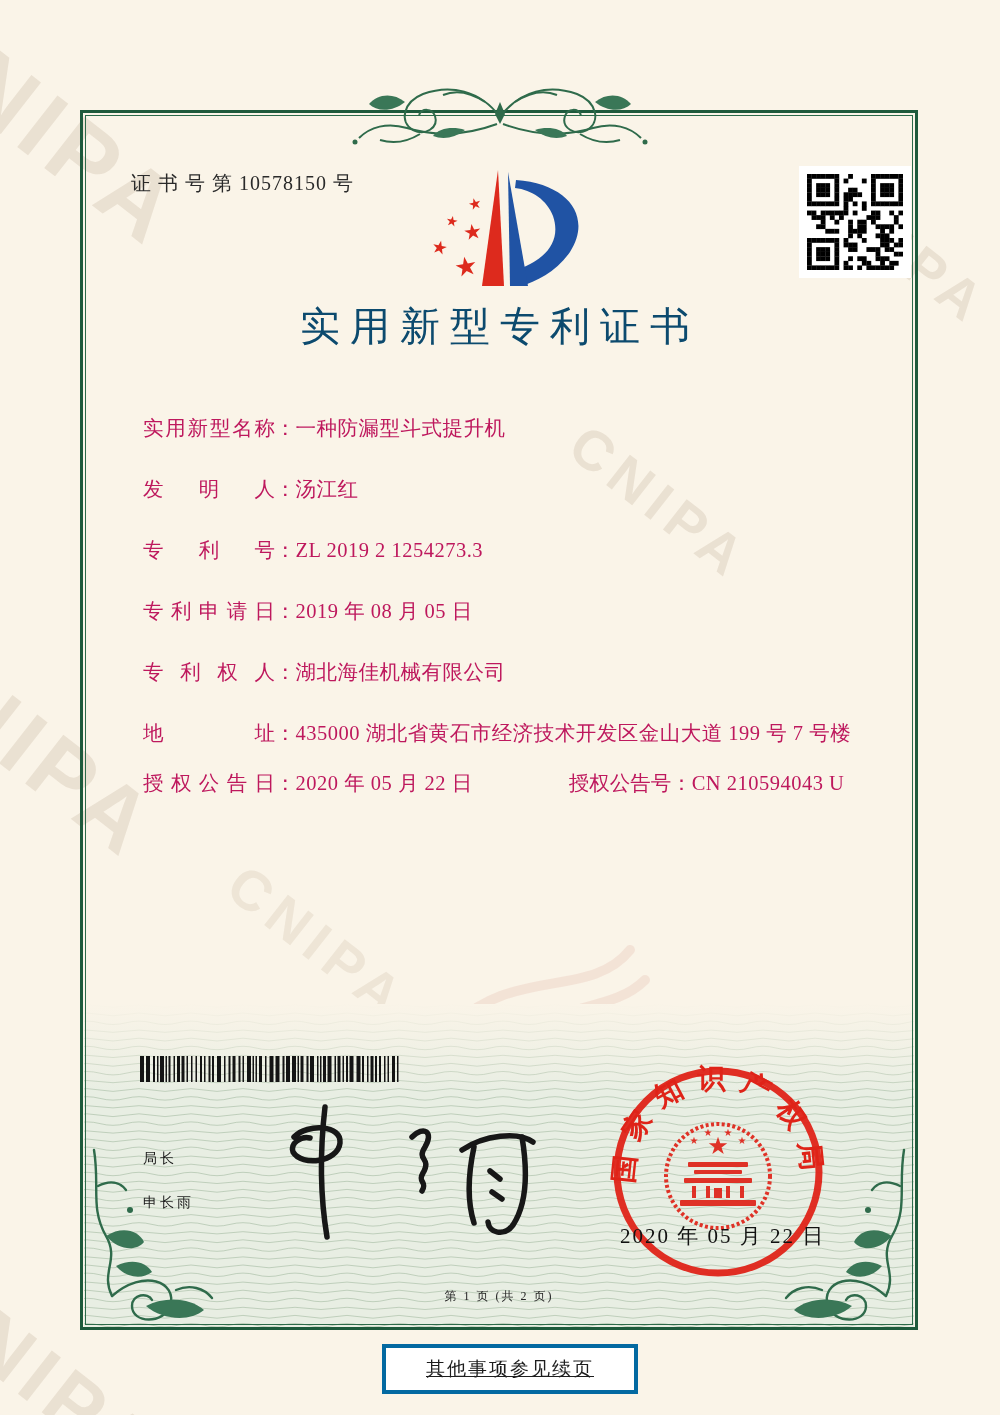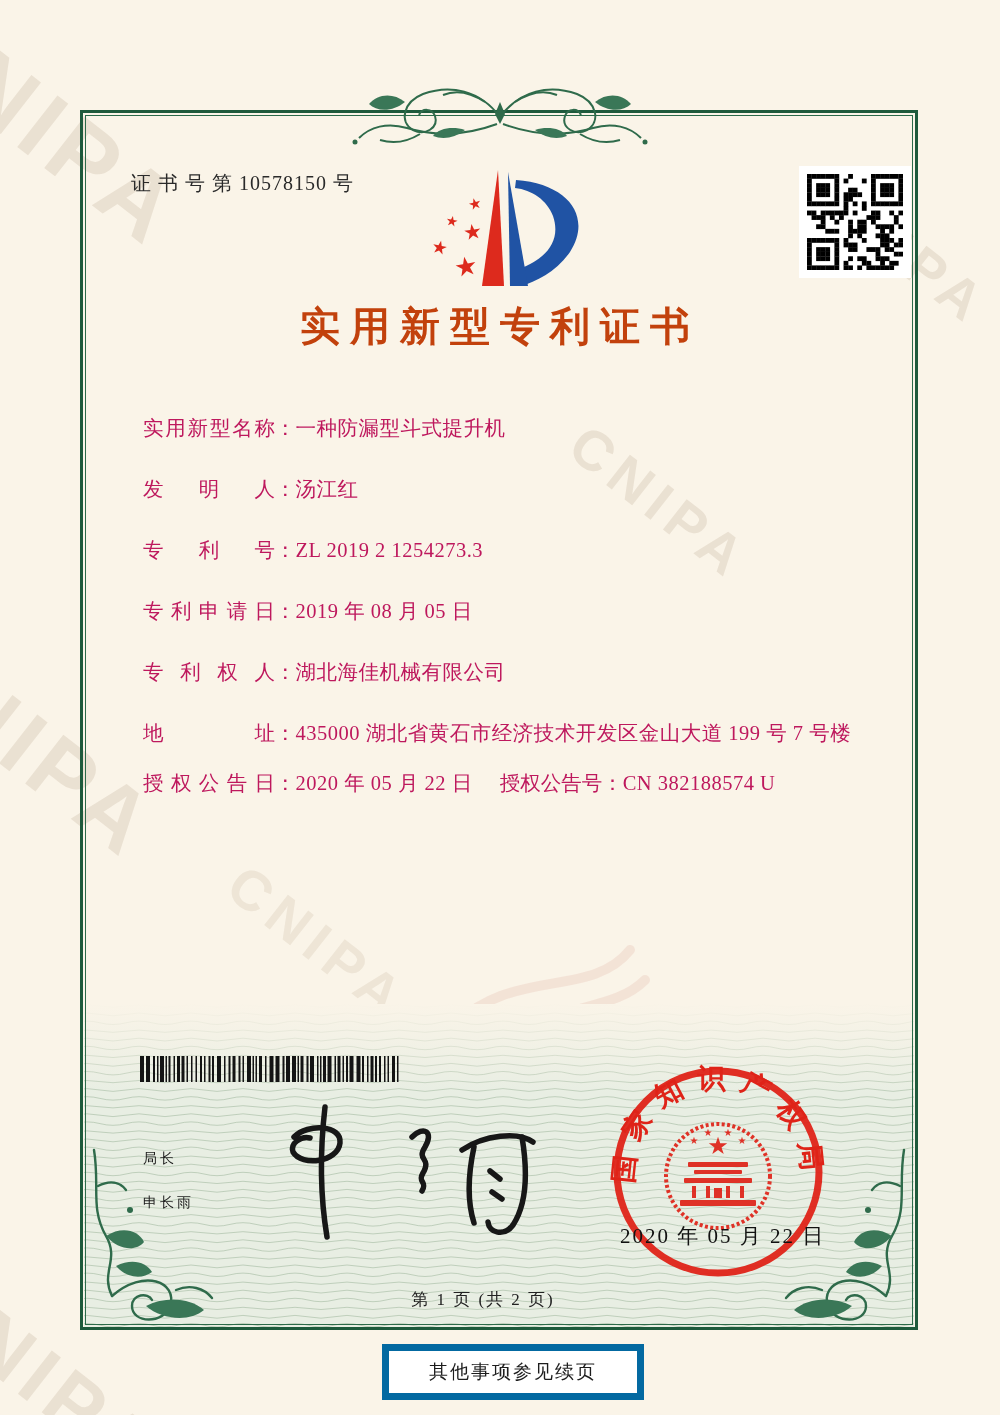--- a/index.html
+++ b/index.html
@@ -31,49 +31,49 @@
   .band .fade{
     position:absolute;left:0;top:0;width:100%;height:90px;
     background:linear-gradient(to bottom,#faf4e8 0%,rgba(250,244,232,0) 100%);
   }
   
   .cert-no{position:absolute;left:131px;top:170px;font-size:20px;letter-spacing:1px;color:#2a2a2a;}
   .logo{position:absolute;left:420px;top:158px;width:170px;height:138px;}
   .qr{position:absolute;left:799px;top:166px;width:96px;height:96px;background:#fff;padding:8px;}
   .title{
     position:absolute;left:0;top:299px;width:1000px;text-align:center;
-    font-size:40px;font-weight:bold;letter-spacing:10px;color:#c2410c;
+    font-size:40px;font-weight:normal;letter-spacing:10px;color:#0c4a6e;
   }
   
   .fields{position:absolute;left:143px;top:413px;width:730px;}
   .frow{display:flex;align-items:flex-start;line-height:30px;font-size:20.5px;margin-bottom:31px;color:#be185d;}
   .flabel{
     display:inline-block;width:132px;text-align:justify;text-align-last:justify;
     flex:0 0 132px;
   }
   .fcolon{flex:0 0 auto;}
   .fvalue{flex:0 1 auto;max-width:556px;letter-spacing:0.5px;}
   .frow.addr{margin-bottom:20px;}
   .grant-group{display:flex;}
-  .grant-no{margin-left:27px;display:flex;}
+  .grant-no{margin-left:96px;display:flex;}
   
   .paras{position:absolute;left:123px;top:820px;width:766px;font-size:20px;line-height:37px;text-align:justify;color:#1f1f1f;}
   .paras p{margin:0;text-indent:2em;}
   
   .barcode{position:absolute;left:140px;top:1056px;width:264px;height:26px;}
   .signer{position:absolute;left:143px;font-size:14px;letter-spacing:3px;color:#1a1a1a;}
   .signer.role{top:1150px;}
   .signer.name{top:1194px;}
   .signature{position:absolute;left:270px;top:1095px;}
   .seal{position:absolute;left:602px;top:1056px;}
   .seal-date{position:absolute;left:620px;top:1222px;font-size:21px;letter-spacing:2px;color:#111;}
-  .page-info{position:absolute;left:64px;top:1288px;width:838px;text-align:center;font-size:17px;letter-spacing:2px;color:#222;}
+  .page-info{position:absolute;left:80px;top:1288px;width:838px;text-align:center;font-size:12px;letter-spacing:2px;color:#222;}
   .note-box{
     position:absolute;left:382px;top:1344px;width:248px;height:42px;line-height:42px;
-    background:#ffffff;border:7px solid #0369a1;text-align:center;font-size:19px;letter-spacing:2px;color:#1d1d1d;
+    background:#ffffff;border:4px solid #0369a1;text-align:center;font-size:19px;letter-spacing:2px;color:#1d1d1d;text-decoration:underline;
   }
   svg{display:block;}
 </style>
 </head>
 <body>
 
 <span class="wm" style="left:-55px;top:-20px;font-size:95px;">CNIPA</span>
 <span class="wm" style="left:838px;top:160px;font-size:55px;">CNIPA</span>
 <span class="wm" style="left:597px;top:412px;font-size:56px;">CNIPA</span>
 <span class="wm" style="left:-70px;top:605px;font-size:90px;">CNIPA</span>
@@ -441,21 +441,21 @@
       <span class="fcolon">：</span>
       <span class="fvalue">435000  湖北省黄石市经济技术开发区金山大道 199 号 7 号楼</span>
   </div>
   <div class="frow grant-group">
     <span class="flabel">授权公告日</span>
       <span class="fcolon">：</span>
       <span class="fvalue">2020 年 05 月 22 日</span>
     <span class="grant-no">
       <span>授权公告号</span>
         <span>：</span>
-        <span class="fvalue">CN 382188574 U</span>
+        <span class="fvalue">CN 210594043 U</span>
     </span>
   </div>
 </div>
 
 <div class="paras">
 </div>
 
 <svg class="barcode" id="barcode-svg" viewBox="0 0 264 26">
     <rect x="0" y="0" width="4" height="26" fill="#141414"></rect>
     <rect x="6" y="0" width="4" height="26" fill="#141414"></rect>

